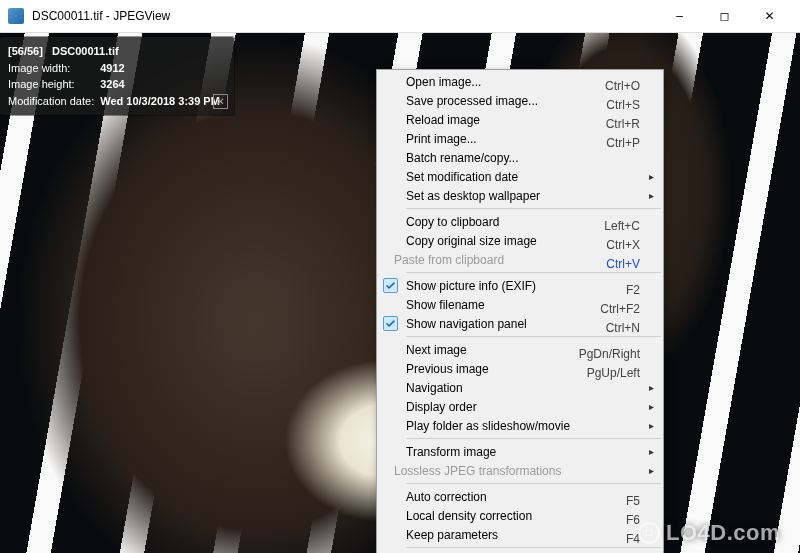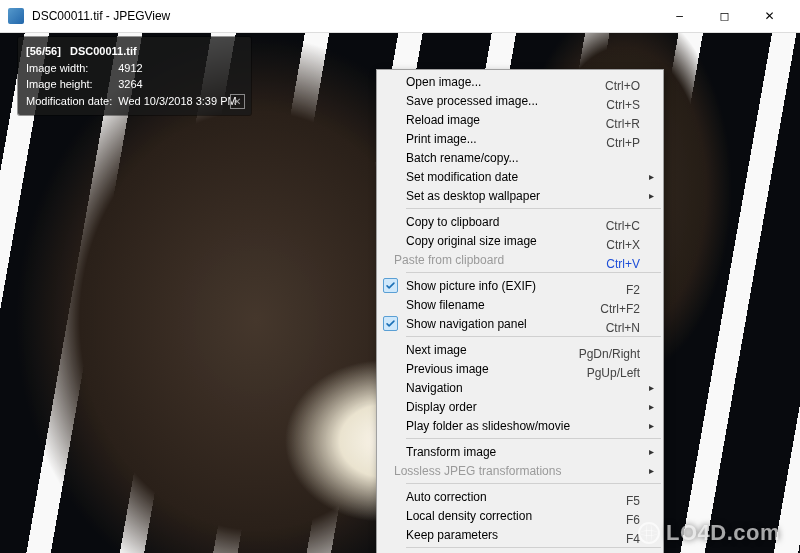--- a/index.html
+++ b/index.html
@@ -39,34 +39,34 @@
         repeating-linear-gradient(100deg, #0d1014 0 34px, #f3f3f3 34px 58px, #0d1014 58px 92px),
         linear-gradient(180deg, #5b6168 0%, #3d434a 25%, #202429 70%, #0f1215 100%);
       background-size: auto, auto, auto, auto, 240% 240%, auto;
       background-position: center, center, center, center, 65% 95%, center;
       filter: saturate(0.85) contrast(1.05);
     }
 
     
     .info-panel {
       position: absolute;
-      top: 4px; left: 18px;
+      top: 4px; left: 0;
       min-width: 220px;
       background: rgba(25,25,25,0.80);
       color: #fff;
       padding: 6px 8px;
       font-size: 11px;
       line-height: 1.5;
       border-radius: 2px;
       box-shadow: 0 0 0 1px rgba(0,0,0,0.4);
     }
     .info-panel .first-line b { font-weight: 700; }
     .info-panel table { border-collapse: collapse; }
     .info-panel td { padding: 0 6px 0 0; white-space: nowrap; color: #fff; }
-    .info-panel td.val { color: #fff; font-weight: 400; }
+    .info-panel td.val { color: #fff; font-weight: 700; }
     .info-panel .close-box { position: absolute; right: 6px; bottom: 6px; width: 15px; height: 15px; border: 1px solid #888; font-size: 10px; line-height: 13px; text-align: center; color: #aaa; }
 
     
     .context-menu {
       position: absolute;
       top: 36px; left: 376px;
       width: 288px;
       background: #f0f0f0;
       border: 1px solid #a0a0a0;
       box-shadow: 2px 3px 8px rgba(0,0,0,0.35);
@@ -177,21 +177,21 @@
         <span class="menu-label">Set modification date</span>
         <span class="submenu-arrow">▸</span>
       </div>
       <div class="menu-item">
         <span class="menu-label">Set as desktop wallpaper</span>
         <span class="submenu-arrow">▸</span>
       </div>
       <div class="menu-sep"></div>
       <div class="menu-item">
         <span class="menu-label">Copy to clipboard</span>
-        <span class="menu-shortcut">Ctrl+C</span>
+        <span class="menu-shortcut">Left+C</span>
       </div>
       <div class="menu-item">
         <span class="menu-label">Copy original size image</span>
         <span class="menu-shortcut">Ctrl+X</span>
       </div>
       <div class="menu-item disabled">
         <span class="menu-label">Paste from clipboard</span>
         <span class="menu-shortcut">Ctrl+V</span>
       </div>
       <div class="menu-sep"></div>

